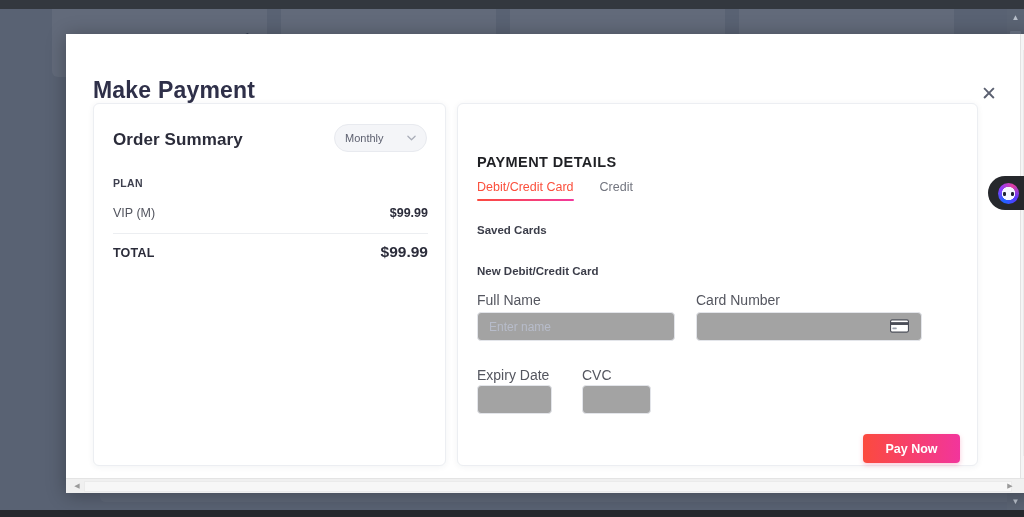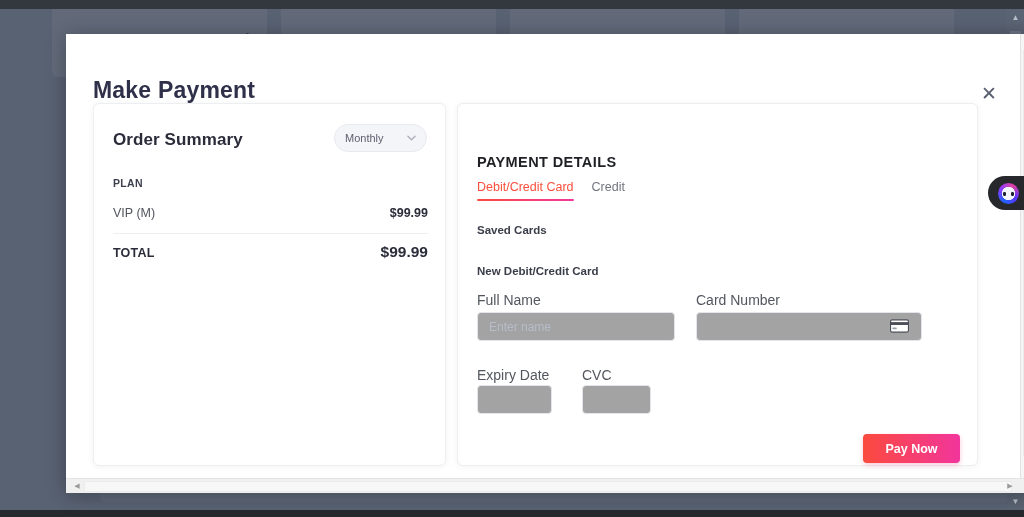--- a/index.html
+++ b/index.html
@@ -328,21 +328,21 @@
     font-size: 14.5px;
     font-weight: bold;
     color: #1f2024;
     letter-spacing: .4px;
   }
 
   #pd-tabs {
     position: absolute;
     top: 76px; left: 19px;
     display: flex;
-    gap: 18px;
+    gap: 26px;
   }
   .pd-tab {
     position: relative;
     font-size: 12.5px;
     padding-bottom: 7px;
     cursor: pointer;
     color: #72757f;
   }
   .pd-tab.active { color: #fb4f3c; }
   .pd-tab.active::after {

